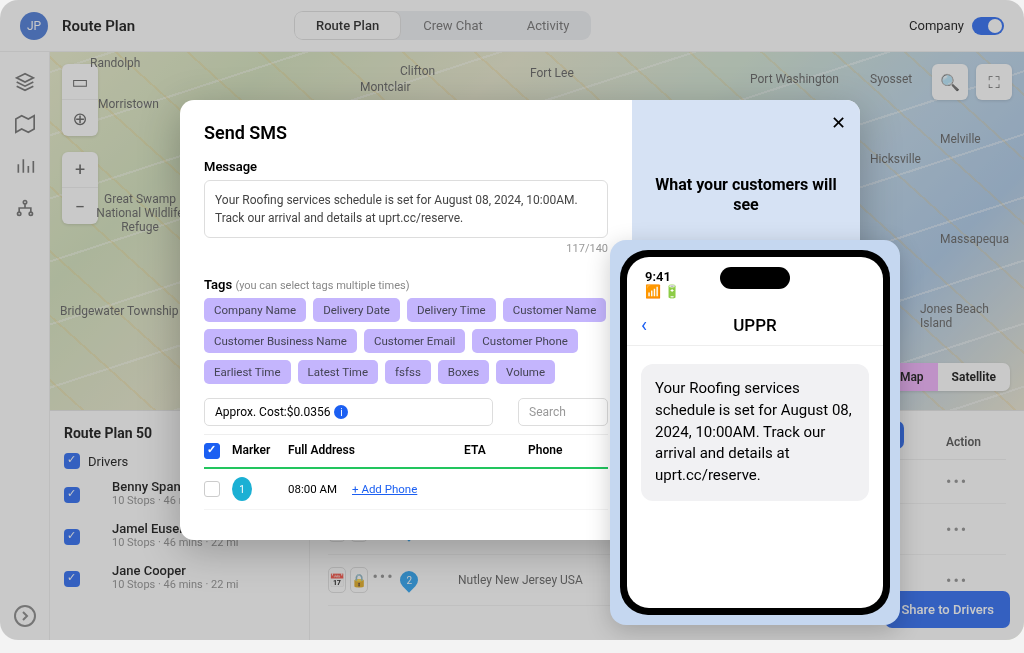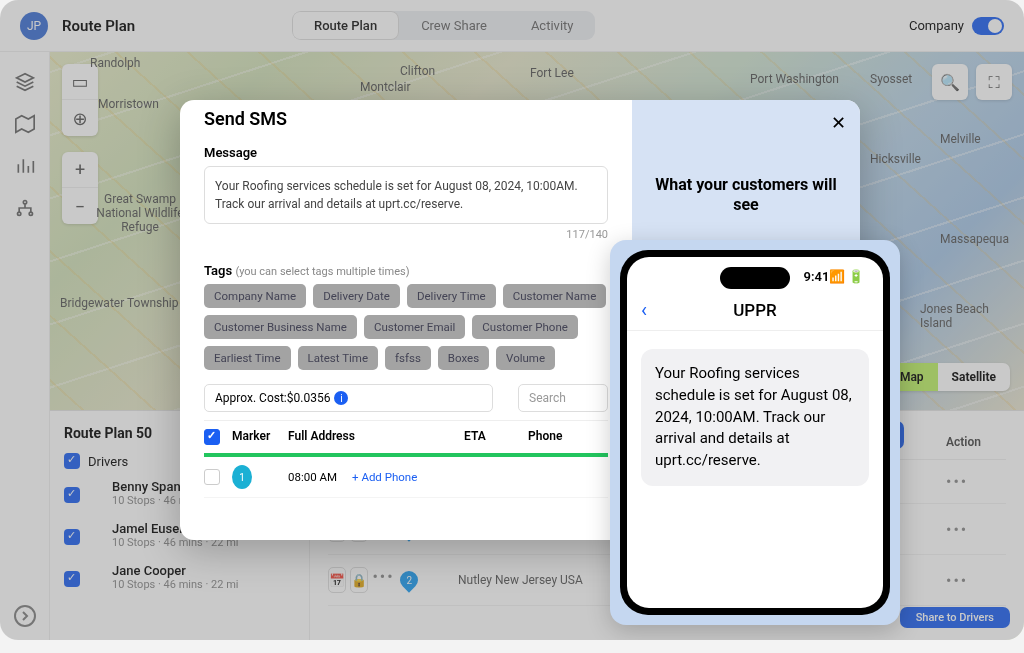--- a/index.html
+++ b/index.html
@@ -48,76 +48,76 @@
 .blue-sq { width: 28px; height: 28px; background: #1b5ff2; border-radius: 7px; display:flex; align-items:center; justify-content:center; color:#fff; }
 .th-row { display: flex; font-size: 12px; font-weight: 600; color: #444; padding: 10px 0; border-bottom: 1px solid #eee; gap: 12px; }
 .tr-row { display: flex; font-size: 12px; color: #555; padding: 12px 0; border-bottom: 1px solid #f2f2f2; gap: 12px; align-items: center; }
 .c1{width:60px} .c2{width:46px} .c3{flex:1} .c4{width:70px} .c5{width:80px} .c6{width:60px}
 .icn { width: 26px; height: 26px; border:1px solid #ddd; border-radius:5px; display:flex; align-items:center; justify-content:center; color:#666; font-size:13px; }
 .dots { font-size:16px; letter-spacing:2px; color:#888; }
 .pin { width: 18px; height: 18px; background: #1b9cf2; border-radius: 50% 50% 50% 0; transform: rotate(-45deg); display:inline-flex; align-items:center; justify-content:center; }
 .pin span { transform: rotate(45deg); color: #fff; font-size: 10px; }
 .map-sat { position:absolute; right:14px; top:-48px; background:#fff; border-radius:7px; box-shadow:0 1px 3px rgba(0,0,0,.15); display:flex; overflow:hidden; }
 .map-sat span { padding:7px 14px; font-size:12px;font-weight:bold; }
-.map-sat .a { background:#bef264; font-weight:600; }
-.share { position:absolute; right:14px; bottom:12px; background:#1b5ff2; color:#fff; padding:4px 16px; border-radius:7px; font-size:11px; font-weight:500; }
+.map-sat .a { background:#f0abfc; font-weight:600; }
+.share { position:absolute; right:14px; bottom:12px; background:#1b5ff2; color:#fff; padding:11px 16px; border-radius:7px; font-size:13px; font-weight:500; }
 .share-url { position:absolute; right:140px; bottom:18px; font-size:12px; color:#666; }
 
 
 .dim { position:absolute; inset:0; background:rgba(100,100,100,.35); }
 
 
 .modal { position:absolute; left:180px; top:100px; width:680px; height:440px; background:#fff; border-radius:14px; box-shadow:0 10px 40px rgba(0,0,0,.25); display:flex; overflow:hidden; }
-.modal-left { width: 452px; padding: 8px 24px; display:flex; flex-direction:column; }
+.modal-left { width: 452px; padding: 22px 24px; display:flex; flex-direction:column; }
 .modal-left h3 { font-size:18px; font-weight:600; margin-bottom:16px; }
 .lbl { font-size:13px; font-weight:600; margin-bottom:6px; }
 .lbl .sub { font-weight:400; color:#888; font-size:11px; }
 .msgbox { border:1px solid #ddd; border-radius:6px; padding:10px; font-size:12px; color:#444; min-height:54px; line-height:1.5; }
 .counter { text-align:right; font-size:11px; color:#999; margin:4px 0 22px; }
 .tagrow { display:flex; flex-wrap:wrap; gap:7px; margin-bottom:14px; }
-.tag { background:#a3a3a3; border-radius:5px; padding:5px 10px; font-size:11.5px; color:#445; cursor:pointer; }
+.tag { background:#c4b5fd; border-radius:5px; padding:5px 10px; font-size:11.5px; color:#445; cursor:pointer; }
 .cost-row { display:flex; gap:25px; margin-bottom:8px; }
 .cost { border:1px solid #ddd; border-radius:5px; padding:6px 10px; font-size:12px; flex:1; display:flex; align-items:center; gap:4px; }
 .info { width:14px; height:14px; background:#1b5ff2; border-radius:50%; color:#fff; font-size:10px; display:inline-flex; align-items:center; justify-content:center; }
 .search { border:1px solid #ddd; border-radius:5px; padding:6px 10px; font-size:12px; color:#999; width:90px; }
 .tbl { flex:1; overflow:auto; }
-.thead { display:flex; font-size:12px; font-weight:600; padding:8px 0; border-top:1px solid #eee; border-bottom:4px solid #22c55e; }
+.thead { display:flex; font-size:12px; font-weight:600; padding:8px 0; border-top:1px solid #eee; border-bottom:2px solid #22c55e; }
 .tbody-row { display:flex; font-size:11.5px; padding:8px 0; align-items:center; border-bottom:1px solid #f4f4f4; }
 .m0{width:28px} .m1{width:56px} .m2{flex:1; padding-right:8px; line-height:1.3;} .m3{width:64px} .m4{width:80px}
 .marker { width:20px; height:24px; background:#1bb0d4; border-radius:50%; display:flex; align-items:center; justify-content:center; color:#fff; font-size:10px; }
-.addph { color:#1b5ff2; cursor:pointer; }
+.addph { color:#1b5ff2; text-decoration:underline; cursor:pointer; }
 .chk2 { width:16px; height:16px; border:1px solid #ccc; border-radius:3px; }
 .chk2.on { background:#1b5ff2; border-color:#1b5ff2; position:relative; }
 .chk2.on::after { content:'✓'; color:#fff; font-size:11px; position:absolute; left:2px; top:-1px; }
 .sendbtn { position:absolute; bottom:16px; right:24px; background:#1b5ff2; color:#fff; padding:8px 28px; border-radius:6px; font-size:13px; font-weight:500; cursor:pointer; }
 .modal-right { flex:1; background:#d6e2f4; display:flex; flex-direction:column; align-items:center; padding:20px 16px 0; position:relative; }
 .close { position:absolute; right:14px; top:12px; font-size:18px; cursor:pointer; }
 .modal-right h2 { font-size:16px; font-weight:700; text-align:center; line-height:1.25; margin-top:55px; }
 
 
 .phone-wrap { position:absolute; left:610px; top:240px; width:290px; height:385px; background:#c5d7f0; border-radius:16px; padding:10px; box-shadow:0 6px 24px rgba(0,0,0,.2); }
 .phone { width:100%; height:100%; background:#000; border-radius:28px; padding:7px; }
 .phone-screen { width:100%; height:100%; background:#fff; border-radius:22px; position:relative; overflow:hidden; }
 .notch { position:absolute; left:50%; top:10px; transform:translateX(-50%); width:70px; height:22px; background:#000; border-radius:12px; }
-.status { display:flex; justify-content:flex-end; padding:12px 18px 0; font-size:13px; font-weight:600; }
+.status { display:flex; justify-content:space-between; padding:12px 18px 0; font-size:13px; font-weight:600;flex-direction:column; }
 .ph-head { display:flex; align-items:center; justify-content:center; padding:16px 0 10px; position:relative; border-bottom:1px solid #eee; }
 .ph-back { position:absolute; left:14px; color:#1b5ff2; font-size:20px; }
 .ph-title { font-size:17px; font-weight:500; }
 .ph-msg { margin:18px 14px; background:#f1f1f3; border-radius:12px; padding:14px; font-size:15px; line-height:1.45; }
 </style>
 </head>
 <body>
 
 <div class="app-frame">
   <div class="topbar">
     <div class="avatar">JP</div>
     <div class="title">Route Plan</div>
     <div class="seg">
       <span class="active">Route Plan</span>
-      <span>Crew Share</span>
+      <span>Crew Chat</span>
       <span>Activity</span>
     </div>
     <div class="timeline">
       <span>Company</span>
       <div class="toggle"></div>
     </div>
   </div>
 
   <div class="sidebar">
     <svg class="sicon" viewBox="0 0 24 24" fill="none" stroke="currentColor" stroke-width="2">
@@ -157,21 +157,21 @@
     <span class="maplabel" style="left:350px; top:12px">Clifton</span>
     <span class="maplabel" style="left:310px; top:28px">Montclair</span>
     <span class="maplabel" style="left:480px; top:14px">Fort Lee</span>
     <span class="maplabel" style="left:700px; top:20px">Port Washington</span>
     <span class="maplabel" style="left:820px; top:20px">Syosset</span>
     <span class="maplabel" style="left:890px; top:80px">Melville</span>
     <span class="maplabel" style="left:820px; top:100px">Hicksville</span>
     <span class="maplabel" style="left:40px; top:4px">Randolph</span>
     <span class="maplabel" style="left:48px; top:45px">Morristown</span>
     <span class="maplabel" style="left:40px; top:140px; width:100px; white-space:normal; text-align:center;">Great Swamp National Wildlife Refuge</span>
-    <span class="maplabel" style="left:10px; top:244px">Bridgewater Township</span>
+    <span class="maplabel" style="left:10px; top:252px">Bridgewater Township</span>
     <span class="maplabel" style="left:890px; top:180px">Massapequa</span>
     <span class="maplabel" style="left:870px; top:250px; width:80px; white-space:normal;">Jones Beach Island</span>
   </div>
 
   <div class="panel">
     <div class="map-sat">
       <span class="a">Map</span>
       <span>Satellite</span>
     </div>
     <div class="hist">

